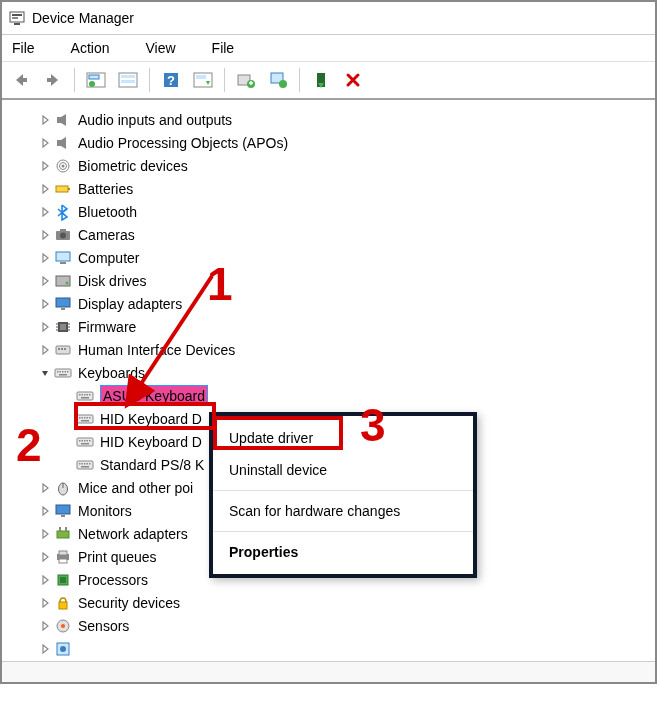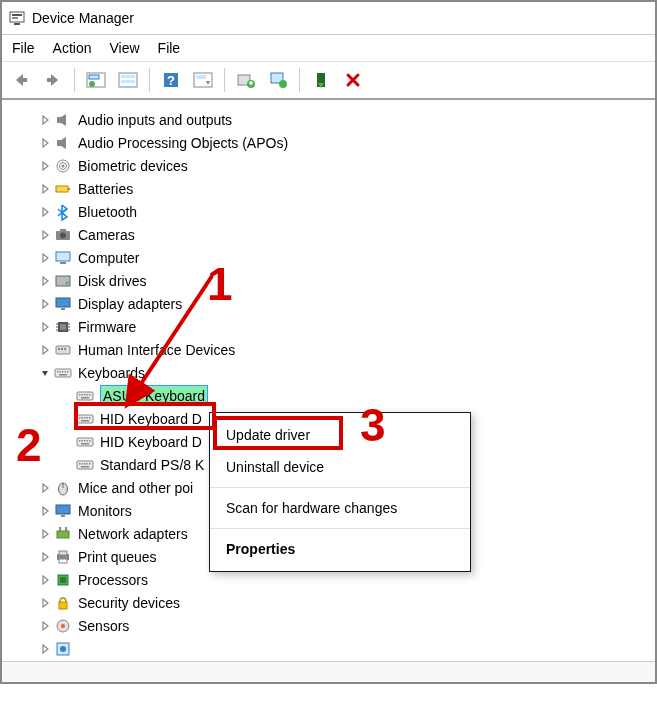--- a/index.html
+++ b/index.html
@@ -1,34 +1,34 @@
 <!DOCTYPE html>
 <html><head>
 <meta charset="utf-8">
 <style>
   html,body{margin:0;padding:0;font-family:"Segoe UI",Tahoma,sans-serif;font-size:14px;color:#000;background:#fff;}
   .window{width:657px;height:684px;border:2px solid #888;box-sizing:border-box;background:#fff;position:relative;overflow:hidden;}
   .titlebar{display:flex;align-items:center;height:32px;padding:0 6px;border-bottom:1px solid #ccc;}
   .titlebar .app-icon{width:18px;height:18px;margin-right:6px;}
   .titlebar .title{font-size:14px;}
-  .menubar{display:flex;gap:18px;height:26px;align-items:center;padding:0 10px;border-bottom:1px solid #e0e0e0;font-size:14px;}
+  .menubar{display:flex;gap:36px;height:26px;align-items:center;padding:0 10px;border-bottom:1px solid #e0e0e0;font-size:14px;}
   .menubar span{cursor:default;}
   .toolbar{display:flex;align-items:center;height:36px;padding:0 6px;gap:6px;border-bottom:2px solid #a0a0a0;}
   .toolbar .tsep{width:1px;height:24px;background:#ccc;margin:0 2px;}
   .tbtn{width:26px;height:26px;display:flex;align-items:center;justify-content:center;}
   .tree{position:absolute;left:2px;right:2px;top:100px;bottom:22px;overflow:hidden;padding-top:6px;}
   .node{display:flex;align-items:center;height:23px;white-space:nowrap;}
   .chev{width:14px;height:14px;display:flex;align-items:center;justify-content:center;margin-right:2px;}
   .ico{width:18px;height:18px;margin-right:6px;display:flex;align-items:center;justify-content:center;flex-shrink:0;}
   .lbl{font-size:14px;}
   .d0{padding-left:14px;}
   .d1{padding-left:34px;}
   .d2{padding-left:72px;}
-  .sel{background:#86efac;border:1px solid #3399ff;padding:0 2px;height:19px;display:inline-flex;align-items:center;}
-  .ctx-menu{position:absolute;left:207px;top:410px;width:260px;background:#fff;border:1px solid #0f172a;box-shadow:3px 3px 8px rgba(0,0,0,0.25);padding:6px 0;}
+  .sel{background:#ec4899;border:1px solid #3399ff;padding:0 2px;height:19px;display:inline-flex;align-items:center;}
+  .ctx-menu{position:absolute;left:207px;top:410px;width:260px;background:#fff;border:4px solid #0f172a;box-shadow:3px 3px 8px rgba(0,0,0,0.25);padding:6px 0;}
   .ctx-item{padding:8px 16px;font-size:14px;cursor:default;}
   .ctx-sep{height:1px;background:#e0e0e0;margin:4px 0;}
   .ctx-bold{font-weight:bold;}
   .annot-box{position:absolute;border:4px solid #d40000;box-sizing:border-box;pointer-events:none;}
   .annot-num{position:absolute;color:#d40000;font-weight:bold;pointer-events:none;font-family:"Segoe UI",sans-serif;}
   .annot-arrow{position:absolute;pointer-events:none;}
   .statusbar{position:absolute;left:0;right:0;bottom:0;height:20px;border-top:1px solid #ccc;background:#f8f8f8;}
 </style>
 </head>
 <body>

